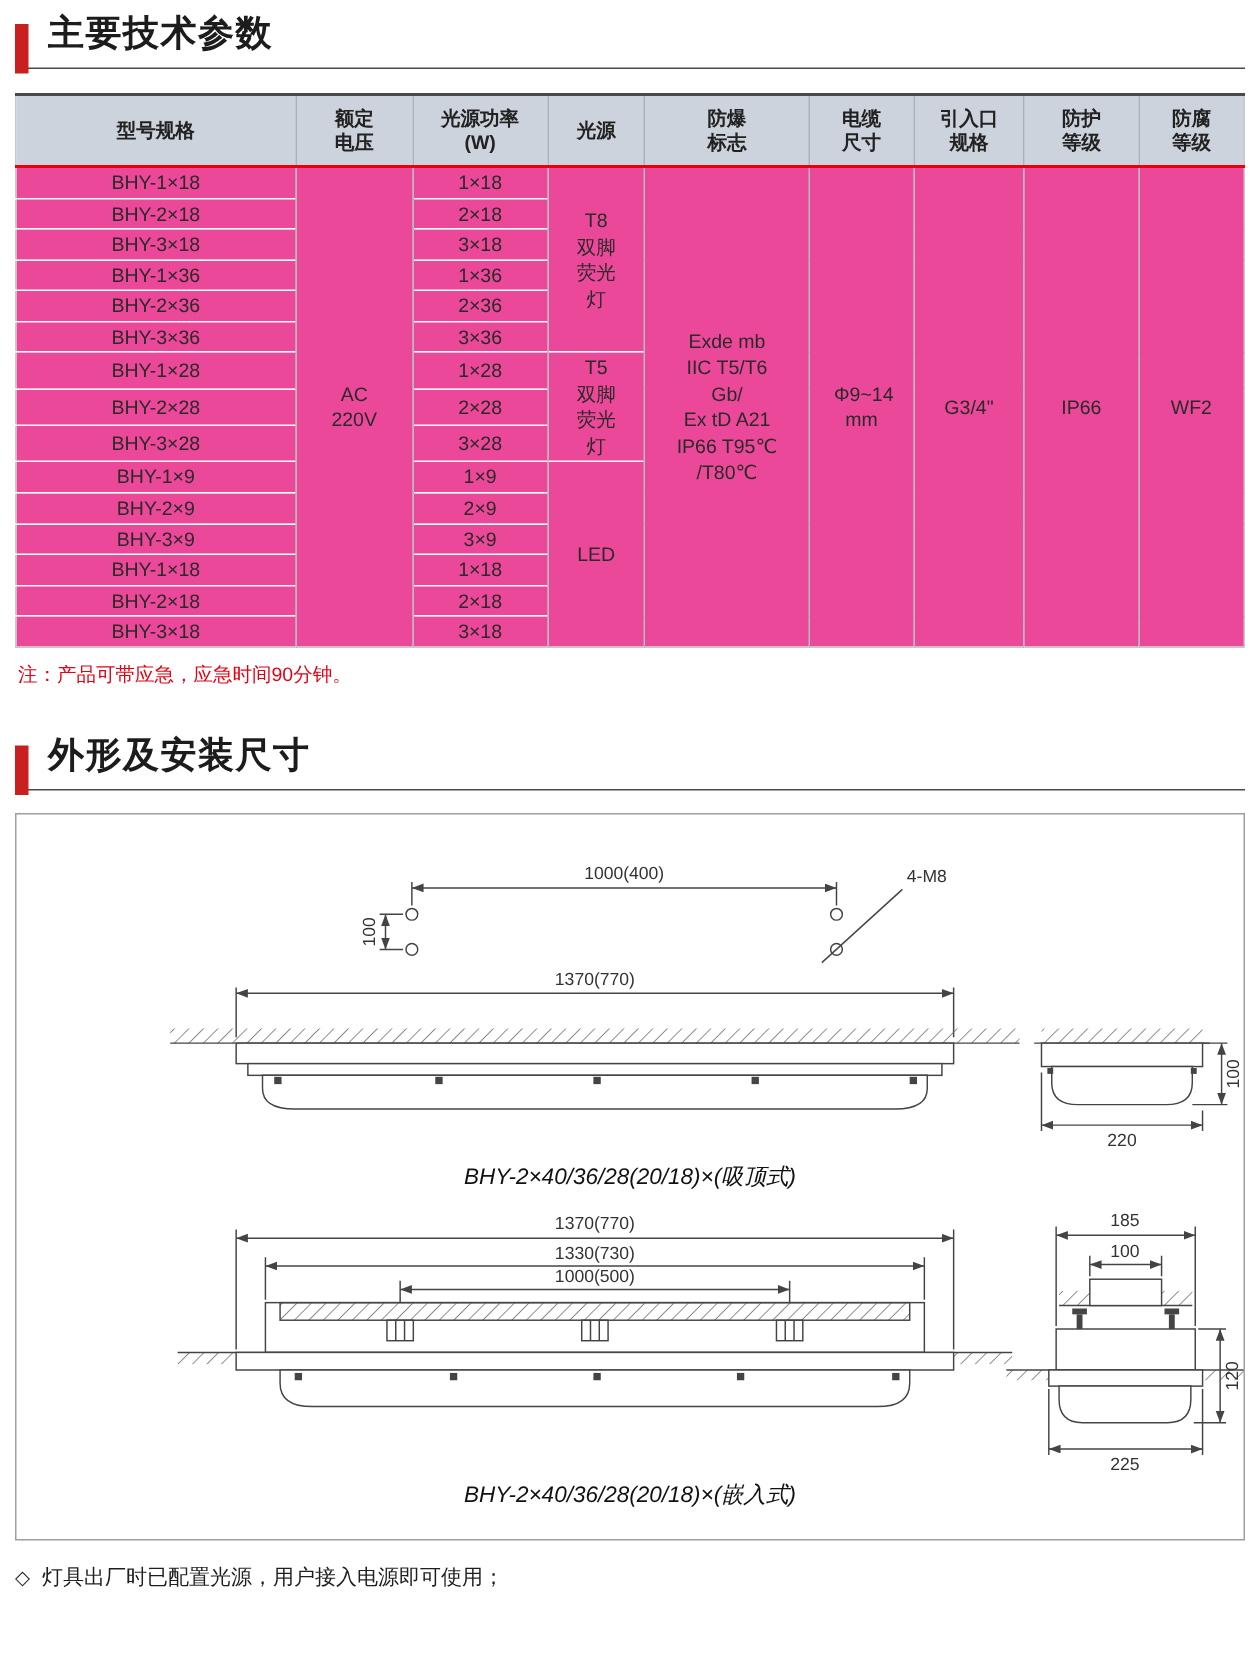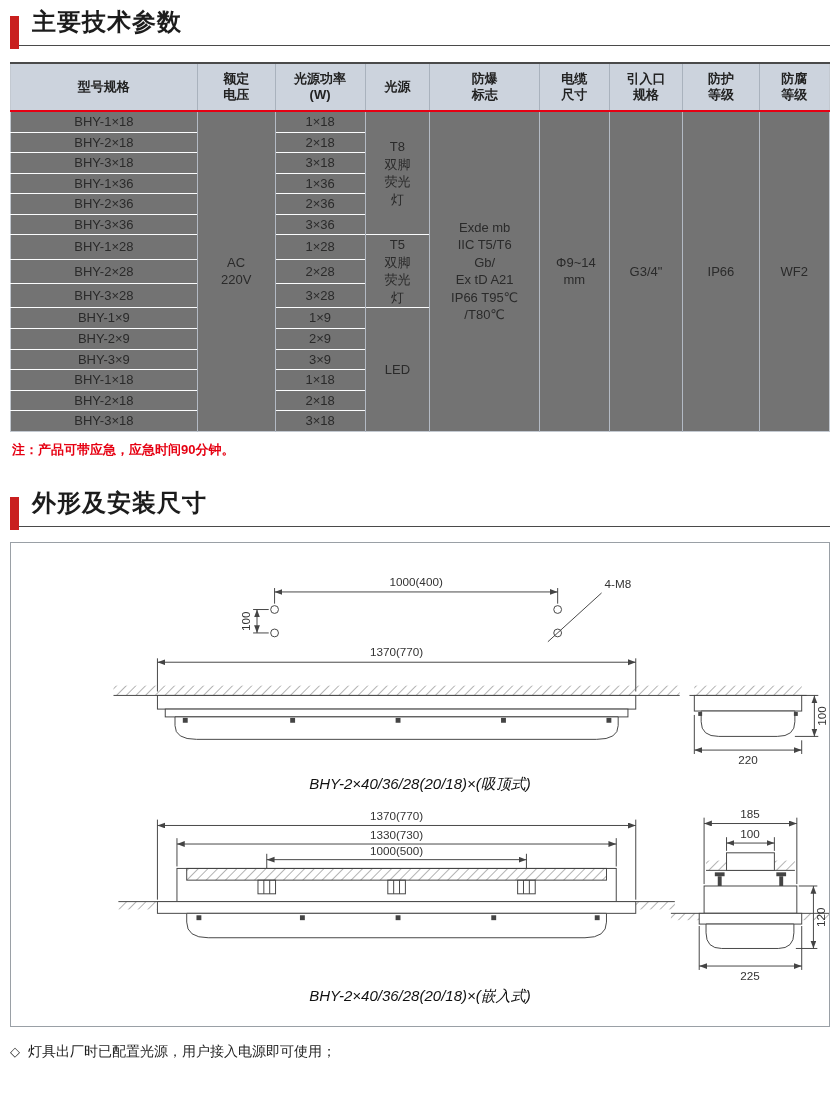--- a/index.html
+++ b/index.html
@@ -13,25 +13,25 @@
   .section-title { font-size:24px; font-weight:bold; color:#1c1c1c; padding-bottom:7px; letter-spacing:1px; }
   .mt { margin-top:28px; }
 
   
   table.spec { border-collapse:collapse; width:100%; table-layout:fixed; margin-top:16px;
                border-top:2px solid #4a4a4a; border-left:1px solid #c3c9d1; border-right:1px solid #c3c9d1; border-bottom:1px solid #c3c9d1; }
   table.spec thead th { background:#ccd3dd; font-size:13px; font-weight:bold; color:#222; height:48px;
                white-space:pre-line; line-height:1.25; border-left:1px solid #a9b2bd; vertical-align:middle; }
   table.spec thead tr { border-bottom:2px solid #e60012; }
   table.spec th:first-child, table.spec td:first-child { border-left:none; }
-  table.spec tbody td { background:#737373; text-align:center; font-size:13px; color:#2a2a2a; height:20px; padding:1px 16px;
+  table.spec tbody td { background:#ec4899; text-align:center; font-size:13px; color:#2a2a2a; height:20px; padding:1px 16px;
                border-left:1px solid #b3bac4; border-top:1px solid #fbfcfd; white-space:pre-line; line-height:1.35; vertical-align:middle; }
   table.spec tbody tr:first-child td { border-top:none; }
 
-  .note { color:#e60012; font-weight:bold; font-size:13px; margin:9px 0 0 2px; }
+  .note { color:#e60012; font-weight:normal; font-size:13px; margin:9px 0 0 2px; }
 
   
   .drawing-box { border:1px solid #9aa0a6; margin-top:15px; padding:6px 0 10px 0; }
   .drawing-caption { text-align:center; font-size:15px; color:#111; margin:2px 0 10px 0;font-style:italic; }
   svg.tech { display:block; width:820px; height:auto; }
   svg.tech text { font-size:12px; fill:#333; font-family:"Liberation Sans","DejaVu Sans",sans-serif; }
 
   
   .order-list { margin-top:14px; }
   .order-item { font-size:14px; color:#1e1e1e; margin:9px 0; line-height:1.5; }

